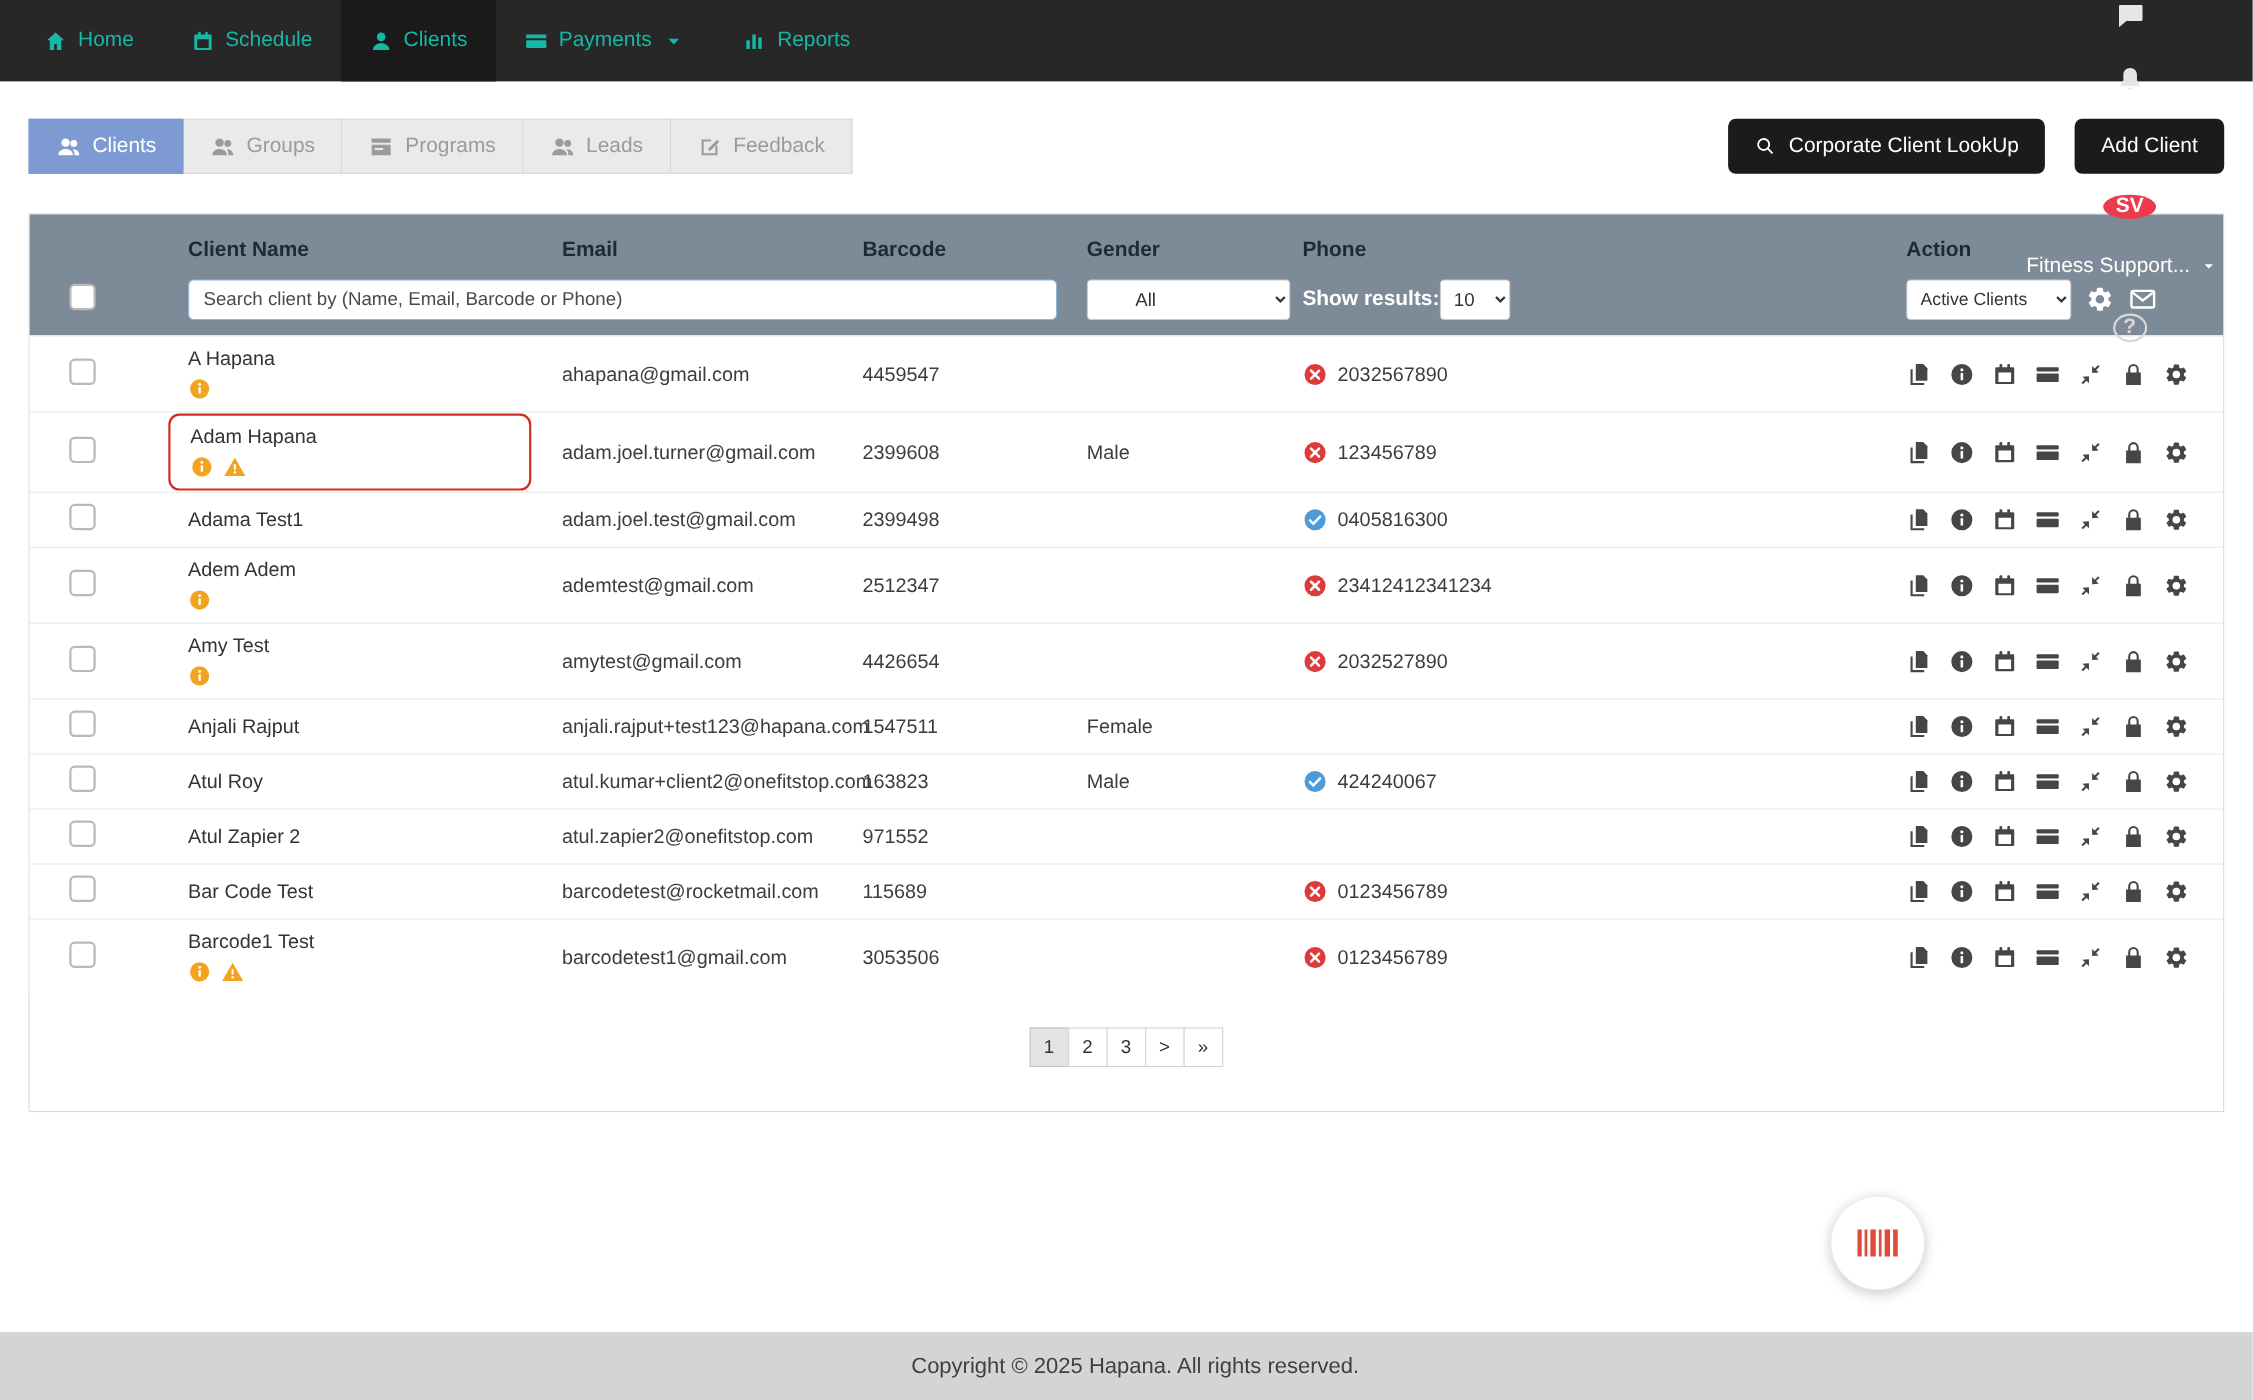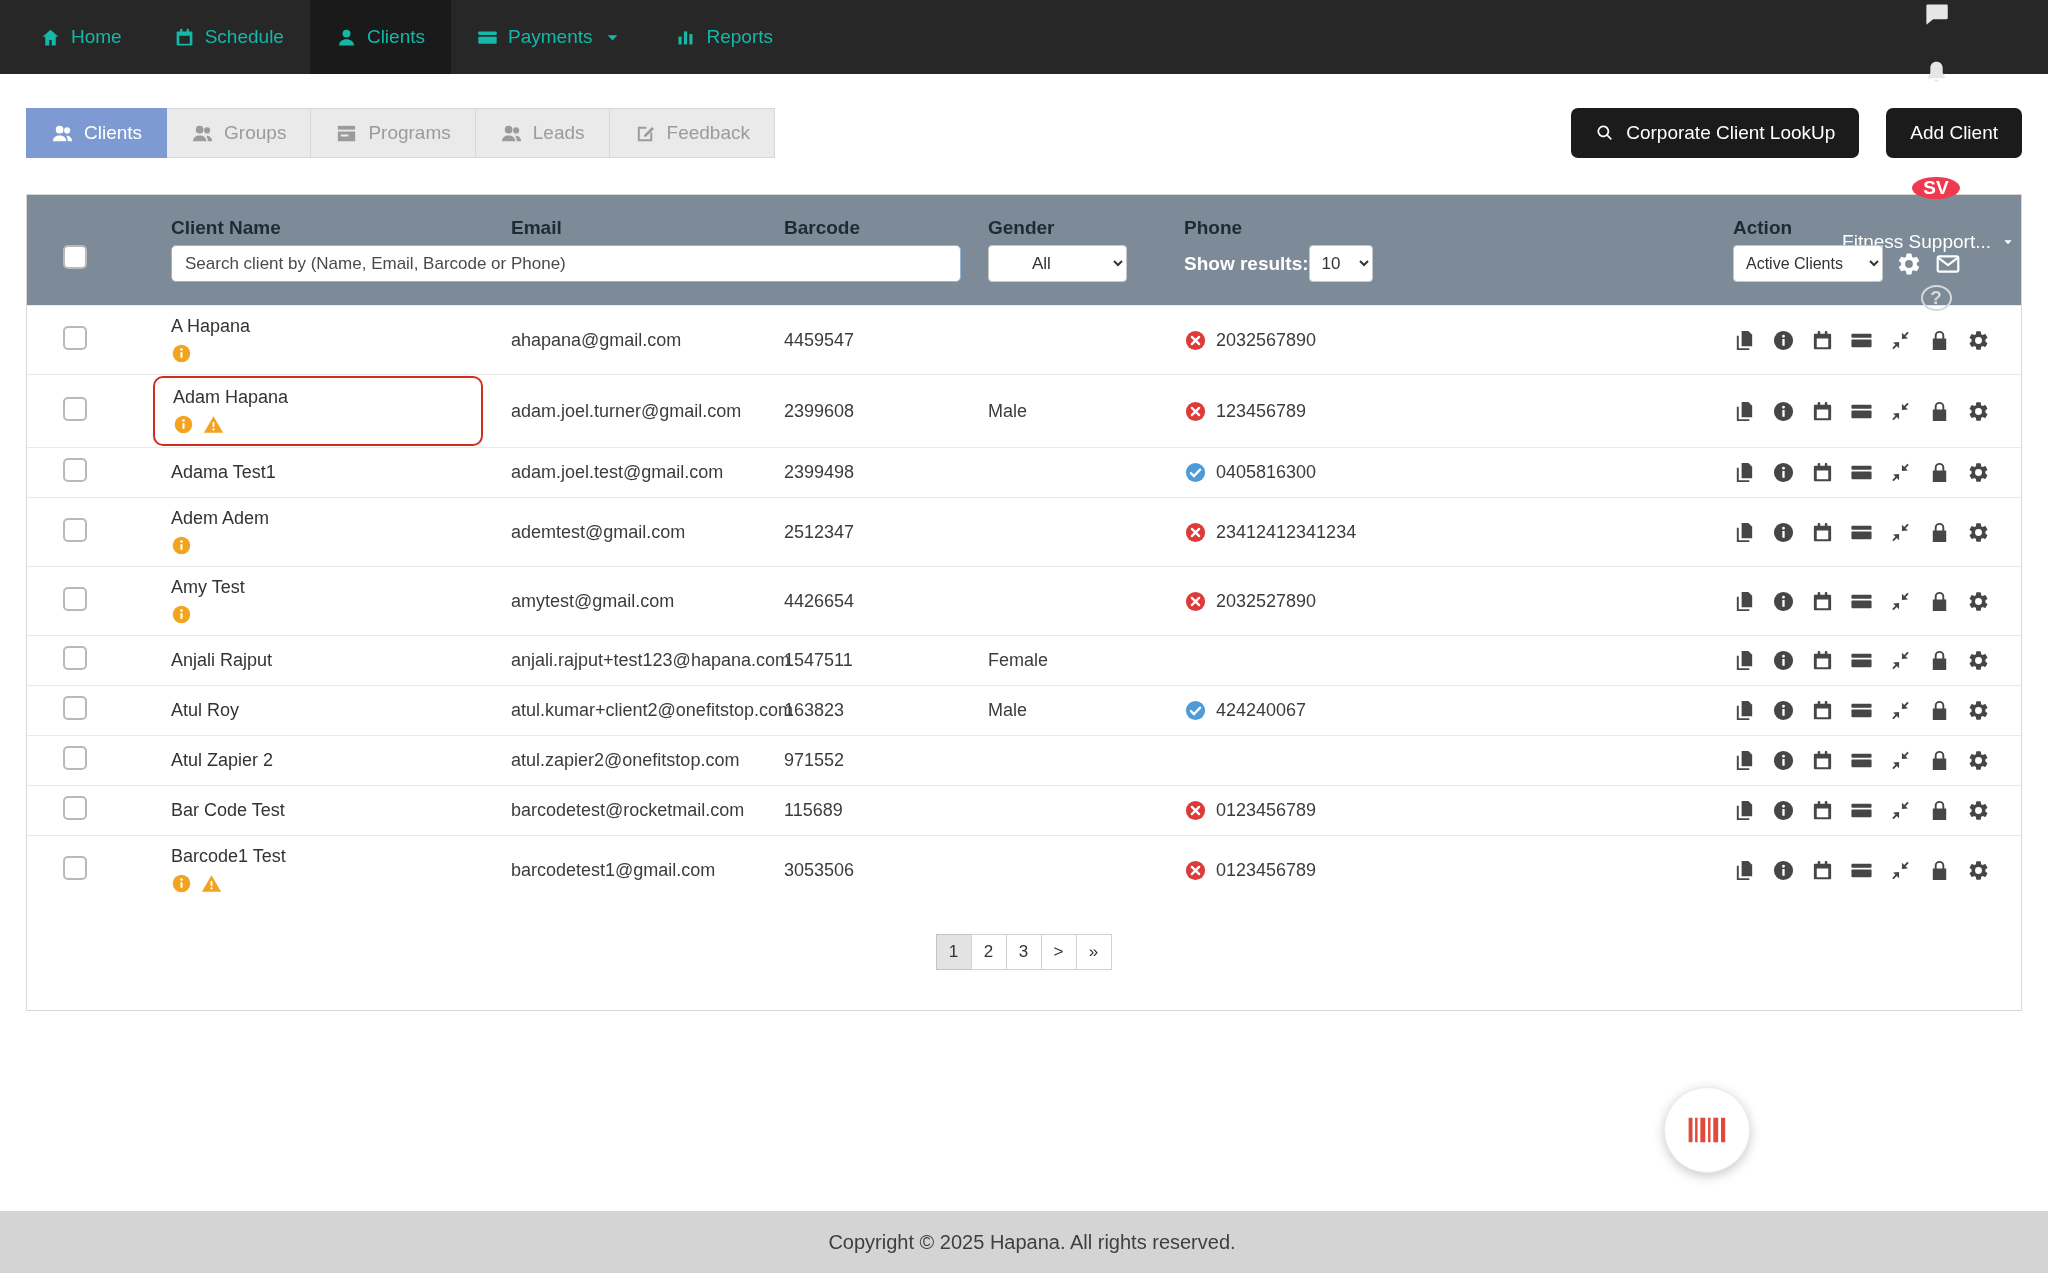--- a/index.html
+++ b/index.html
@@ -66,36 +66,36 @@
   .col-email  { width:273px; flex:none; }
   .col-barcode{ width:204px; flex:none; }
   .col-gender { width:196px; flex:none; }
   .col-phone  { width:549px; flex:none; }
   .col-action { flex:1; }
   .col-span3  { width:817px; flex:none; }
 
   .thead { background:#7d8a97; }
   .th-labels { height:50px; align-items:flex-end; padding-bottom:6px;
     font-size:19px; font-weight:bold; color:#1d2b36; }
-  .th-filters { height:60px; align-items:flex-start; padding-bottom:6px; }
+  .th-filters { height:60px; align-items:center; padding-bottom:6px; }
 
   .checkbox {
     width:24px; height:24px; border:2px solid #b9b9b9; border-radius:5px;
     background:#fff; display:inline-block; cursor:pointer;
   }
   .search-input {
     width:790px; height:37px; border:1px solid #8fb7d9; border-radius:5px;
     font-family:inherit; font-size:17px; color:#333; padding:0 13px; outline:none;
   }
   .search-input::placeholder { color:#4a4a4a; opacity:1; }
   select {
     height:37px; border:1px solid #c8c8c8; border-radius:4px; background:#fff;
     font-family:inherit; font-size:17px; color:#333; padding:0 8px; cursor:pointer;
   }
-  .gender-select { width:139px;padding-left:39px; }
+  .gender-select { width:185px;padding-left:39px; }
   .show-results-wrap { display:flex; align-items:center; }
   .show-results-label { color:#fff; font-weight:bold; font-size:19px; }
   .results-select { width:64px; }
   .action-filter-wrap { display:flex; align-items:center; gap:13px; }
   .action-select { width:150px; font-size:16px; }
   .header-tool .ic { width:26px; height:26px; color:#fff; cursor:pointer; }
 
   .body-row { border-top:1px solid #e9e9e9; background:#fff; font-size:18px; color:#3c3c3c; }
   .body-row .td { padding-top:10px; padding-bottom:10px; }
   .name-box { display:flex; flex-direction:column; gap:6px; width:fit-content; }

